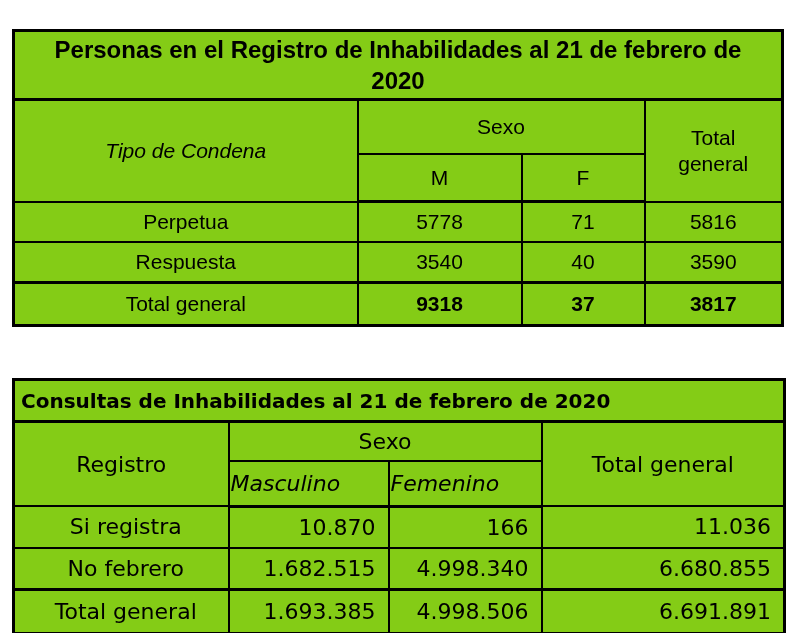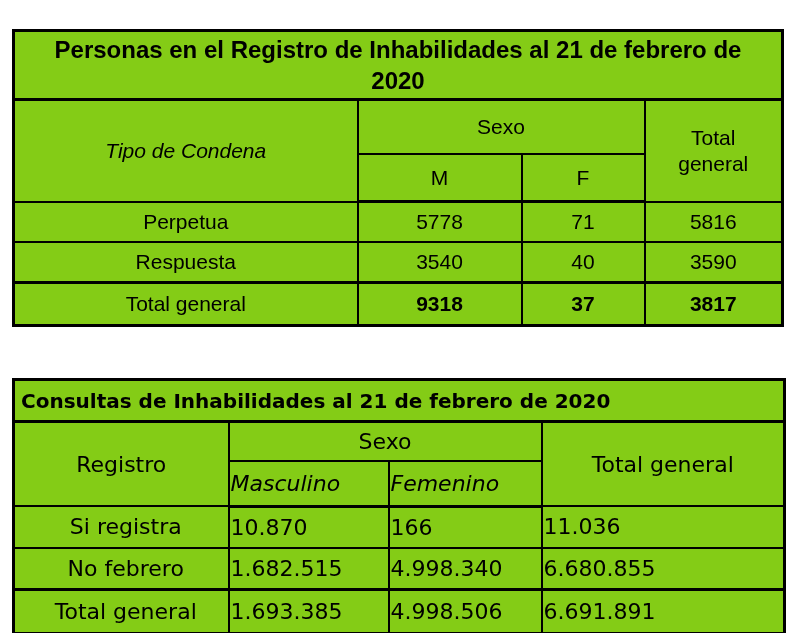--- a/index.html
+++ b/index.html
@@ -72,21 +72,21 @@
     text-align: left;
     padding: 2px 6px;
     border-bottom: 3px solid #000000;
   }
   .t2 .rowhead-cell { text-align: center; height: 80px; font-weight: normal; }
   .t2 .group-cell   { text-align: center; height: 34px; font-weight: normal; }
   .t2 .sub-cell     { text-align: left; height: 40px; font-weight: normal; border-bottom: 3px solid #000000; font-style: italic; }
   .t2 .totalhead-cell { text-align: center; font-weight: normal; }
   .t2 tbody td { height: 37px; font-weight: normal; }
   .t2 tbody td.lbl { text-align: center; padding-left: 10px; }
-  .t2 tbody td.num { text-align: left; padding-right: 12px; }
+  .t2 tbody td.num { text-align: right; padding-right: 12px; }
   .t2 tbody tr.total-row td { border-top: 3px solid #000000; height: 39px; }
   .t2 tbody tr.total-row td.grand { font-weight: normal; }
 </style>
 </head>
 <body>
 
 <div class="canvas">
 
   <table class="t1">
     <colgroup>

